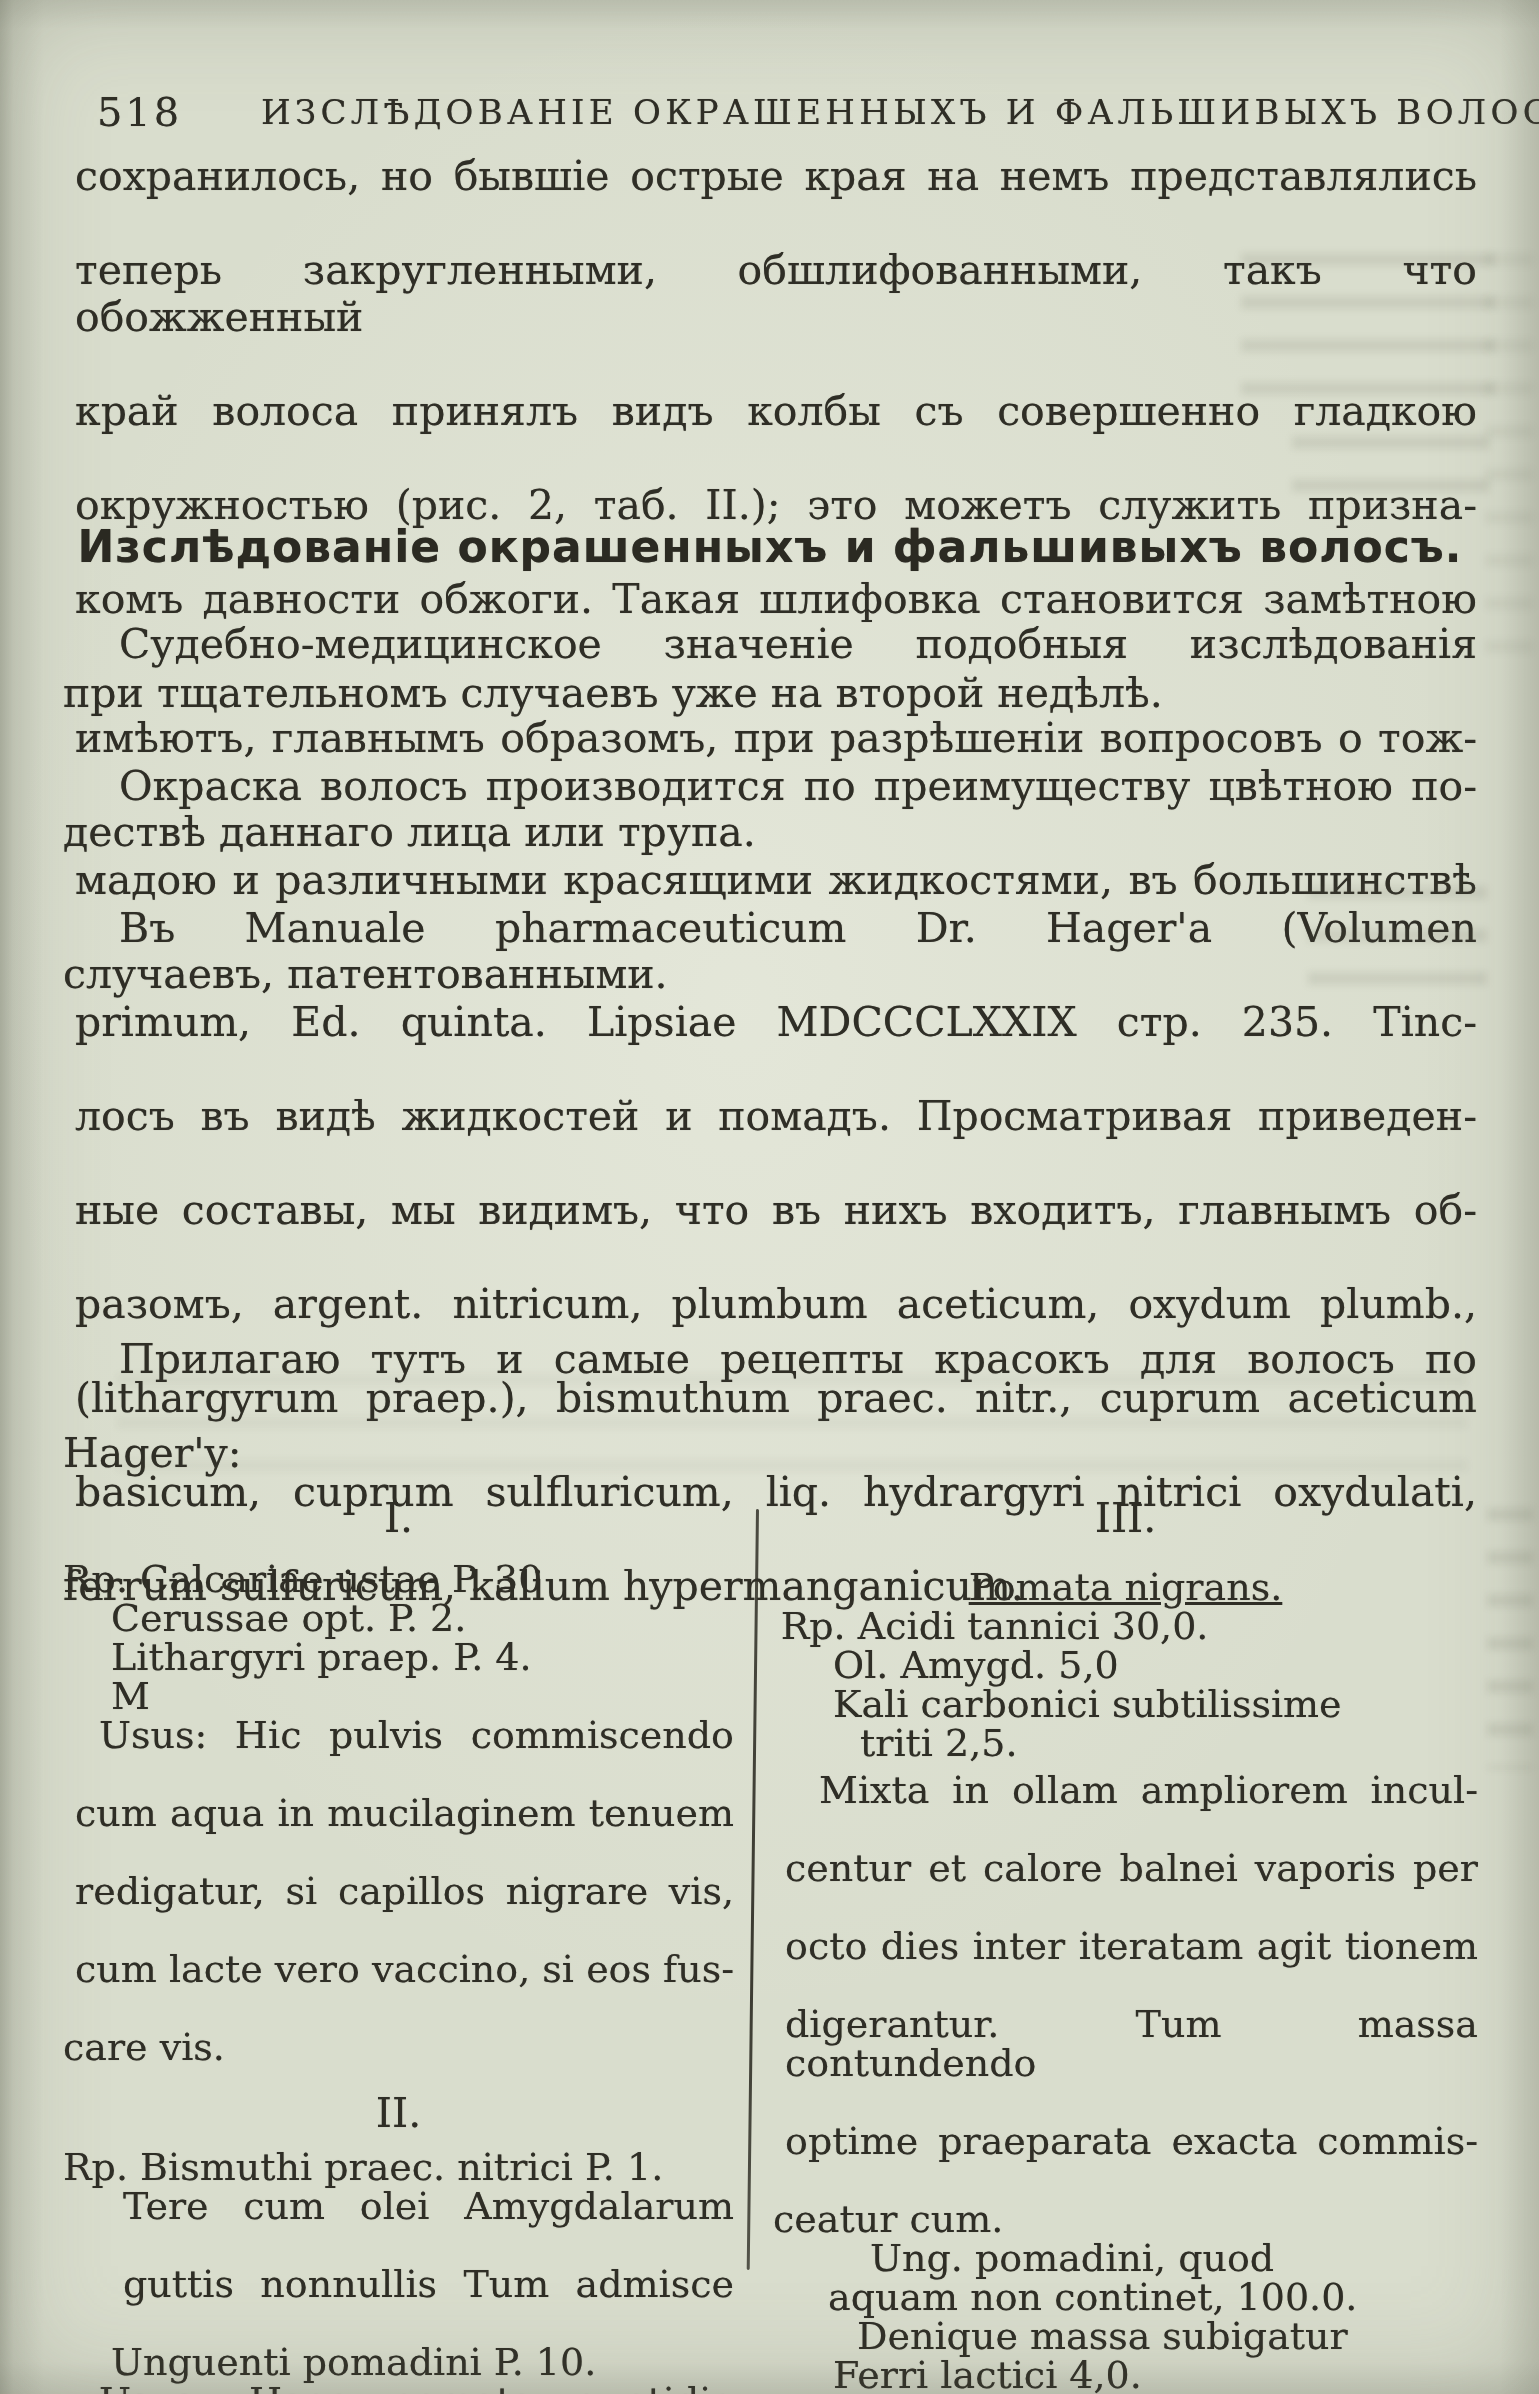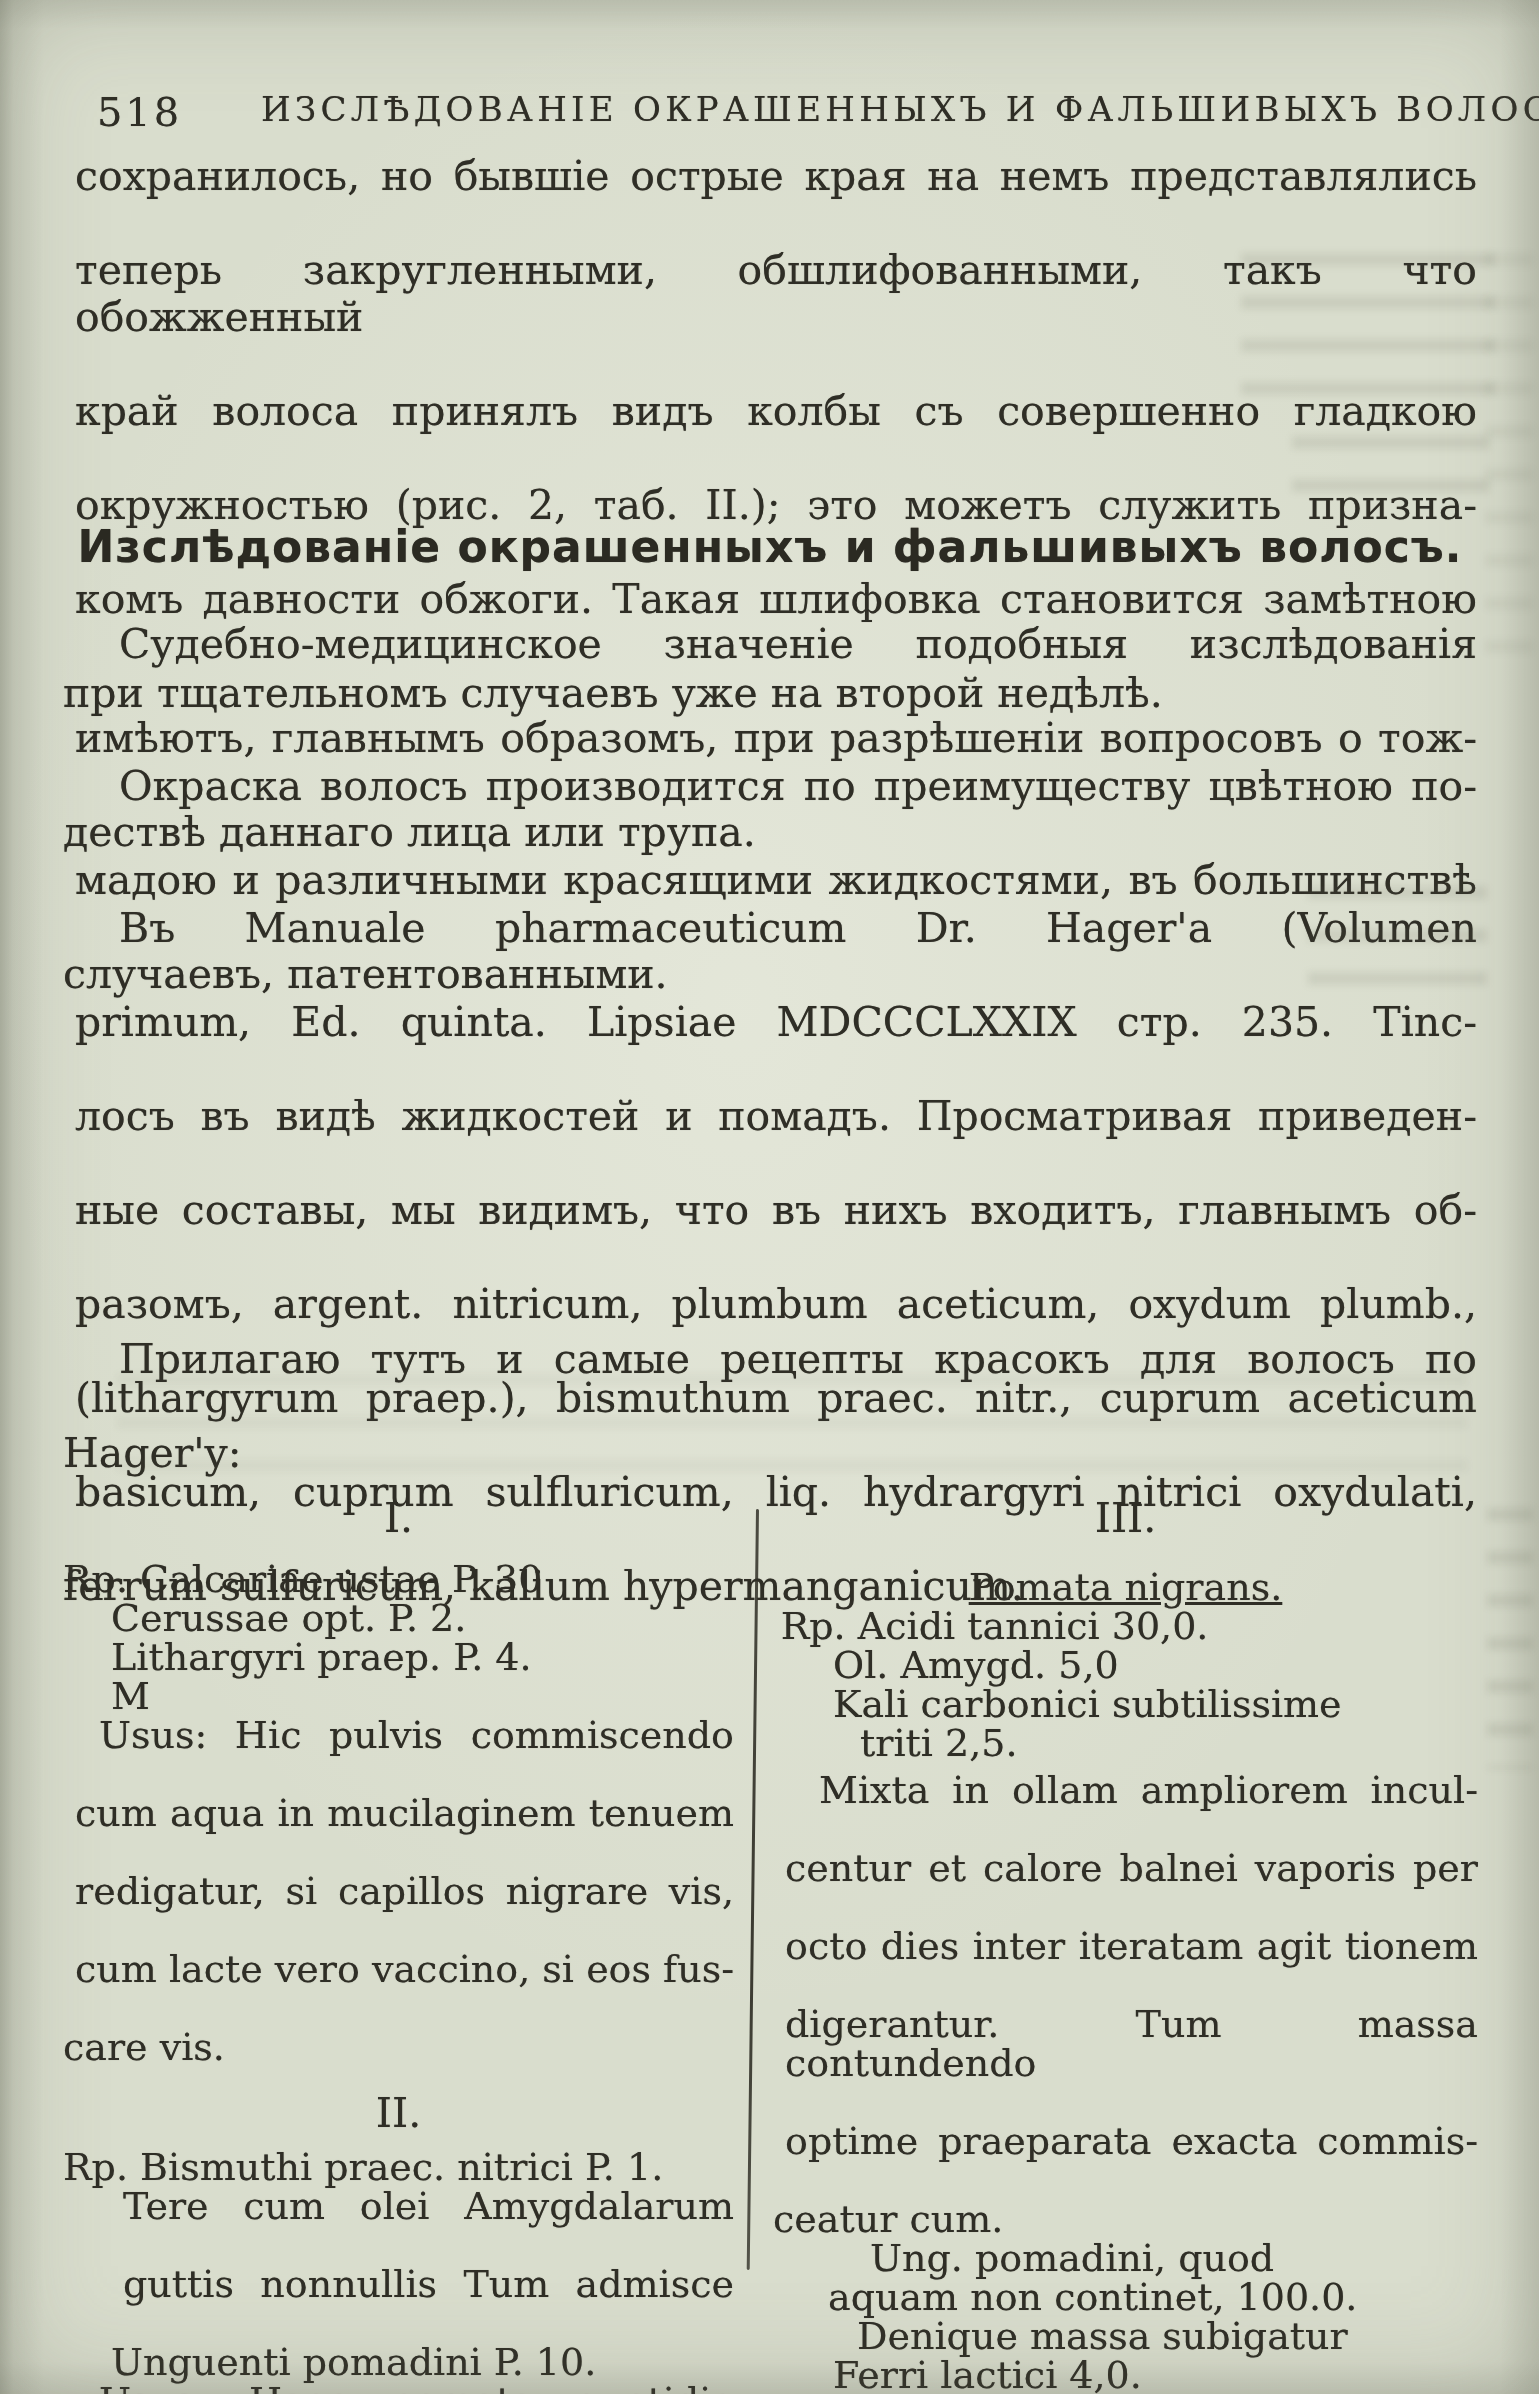--- a/index.html
+++ b/index.html
@@ -22,21 +22,21 @@
   }
   .sheet::after{
     content:"";position:absolute;inset:0;pointer-events:none;
     box-shadow:inset 0 0 106px rgba(96,100,82,0.30);
   }
   .ink{ text-shadow:0 0 0.7px rgba(47,46,38,0.55); }
 
   
   .header{
     position:absolute;left:97px;top:89px;width:1346px;
-    display:flex;align-items:flex-start;
+    display:flex;align-items:center;
   }
   .pagenum{font-size:40px;letter-spacing:2.9px;}
   .running-title{
     margin-left:79px;font-size:34px;letter-spacing:4.3px;white-space:nowrap;
   }
 
   
   .ln{white-space:nowrap;}
   .j{ text-align:justify; white-space:normal;margin-left:12px; }
   .j::after{ content:""; display:inline-block; width:100%; height:0; }

